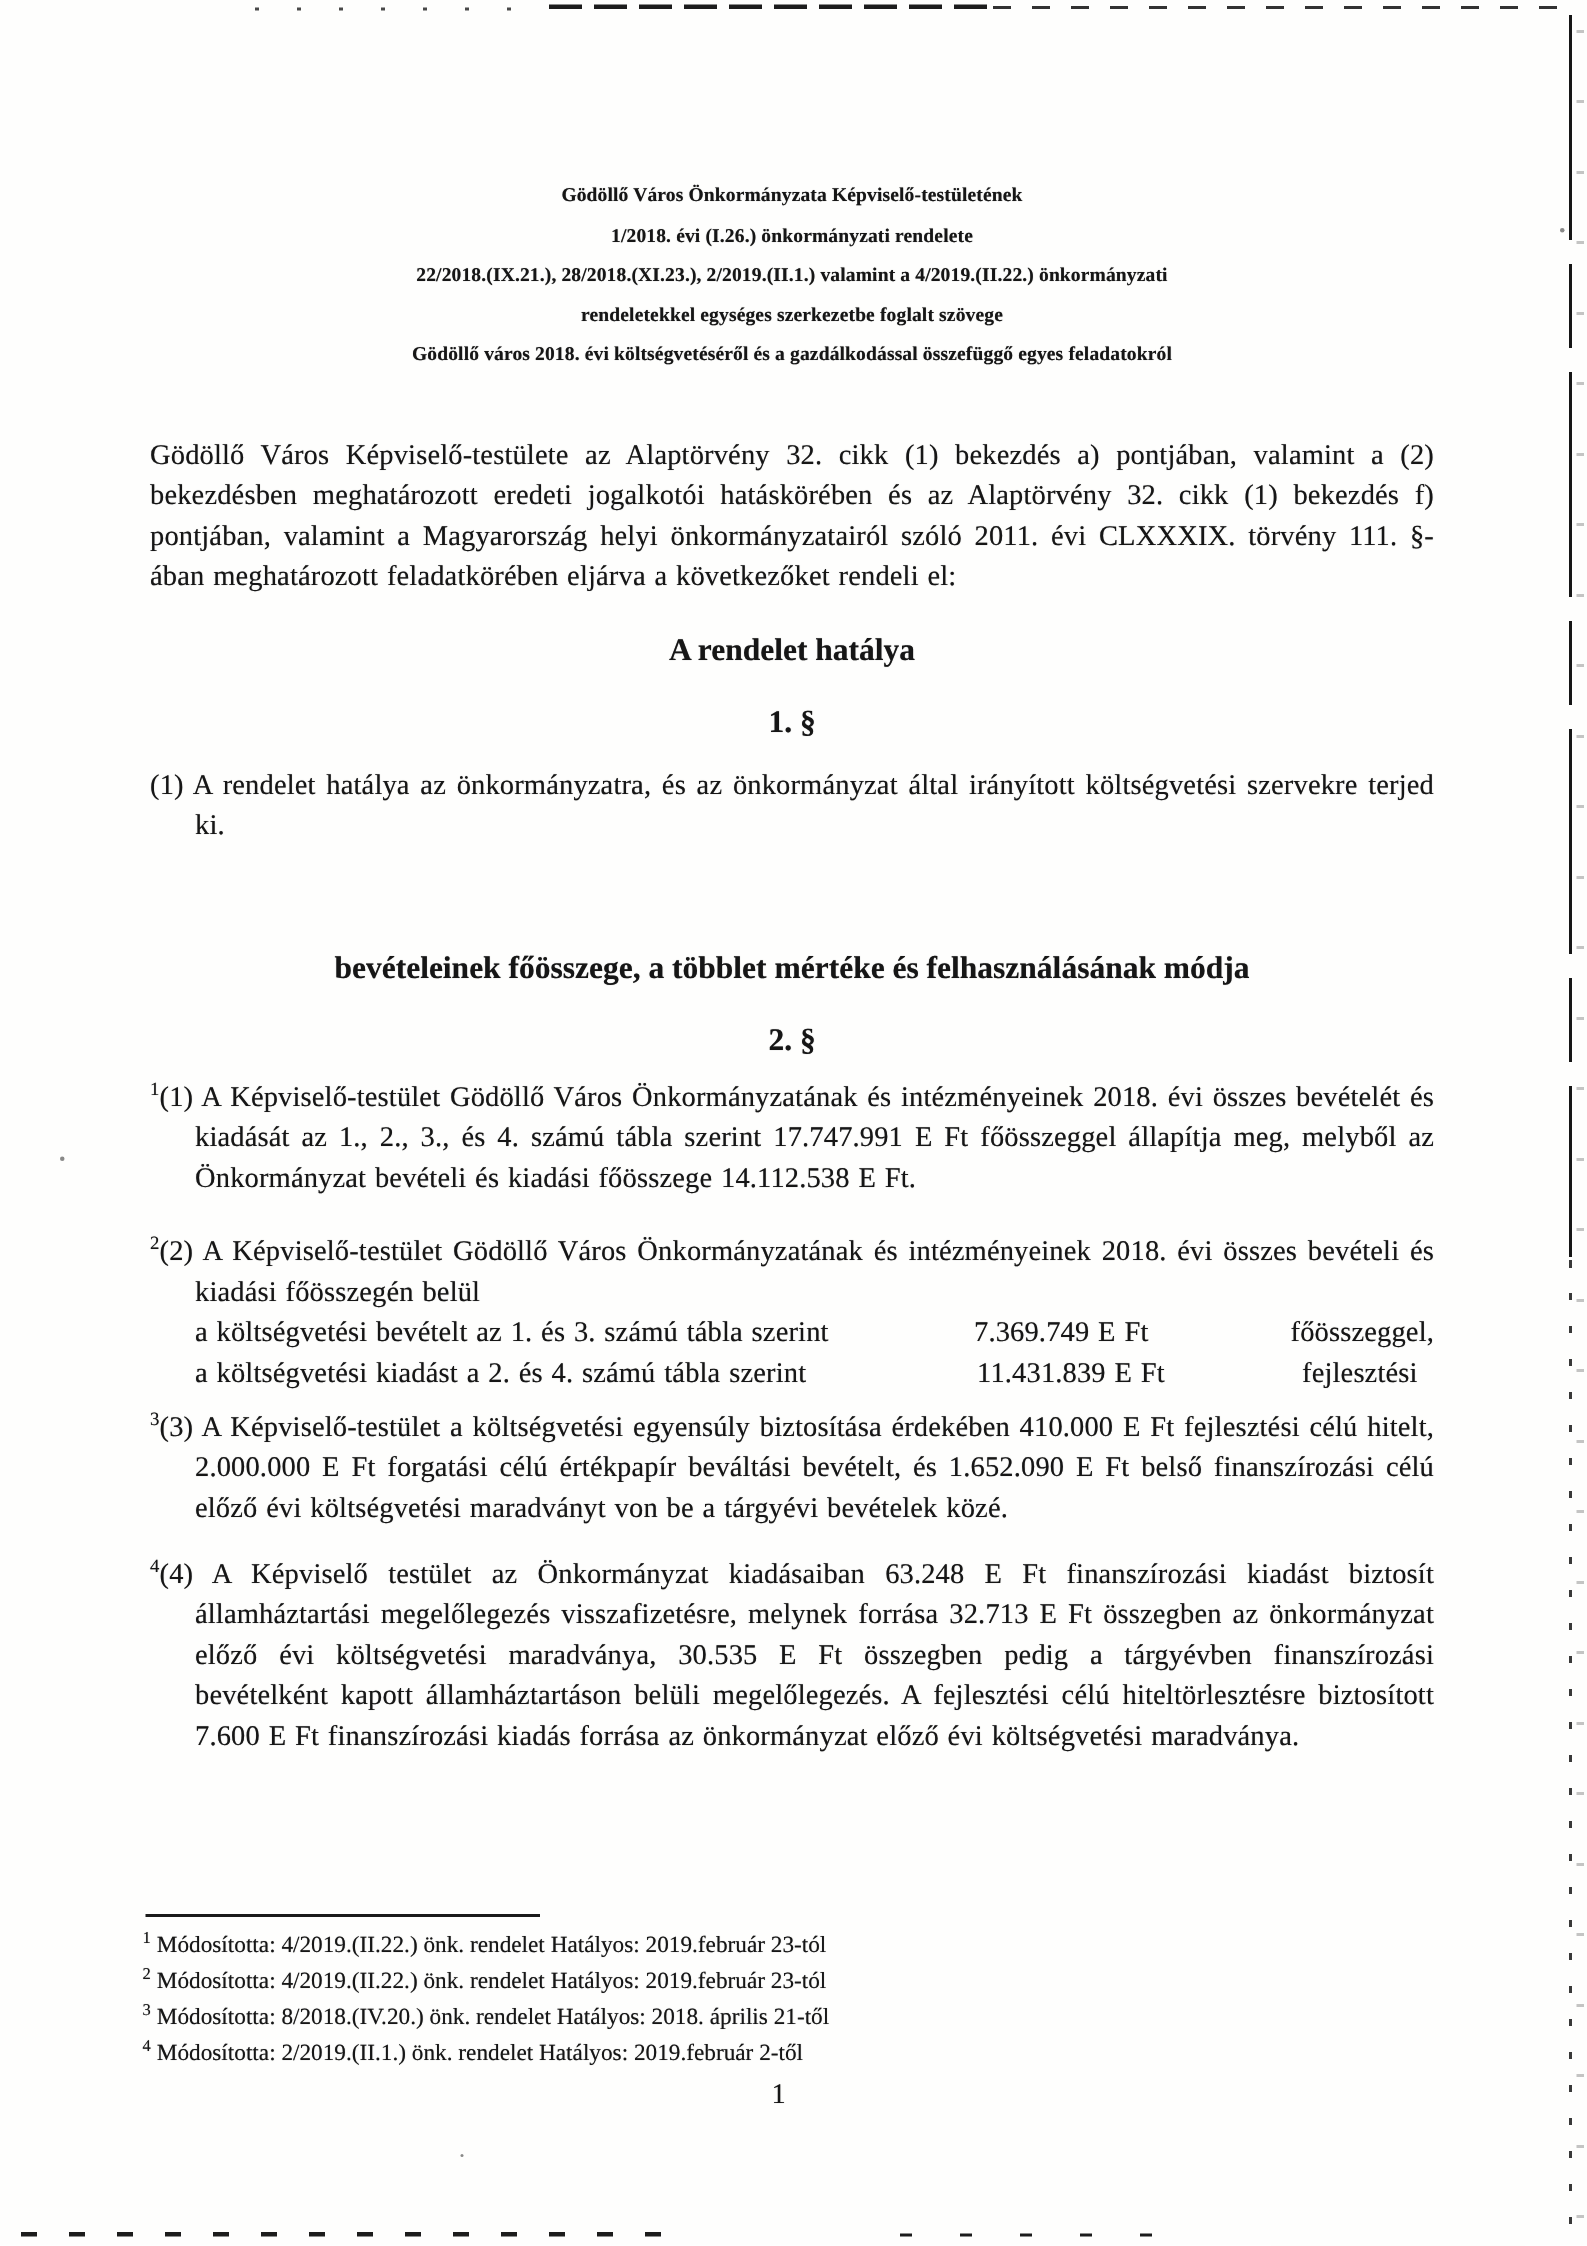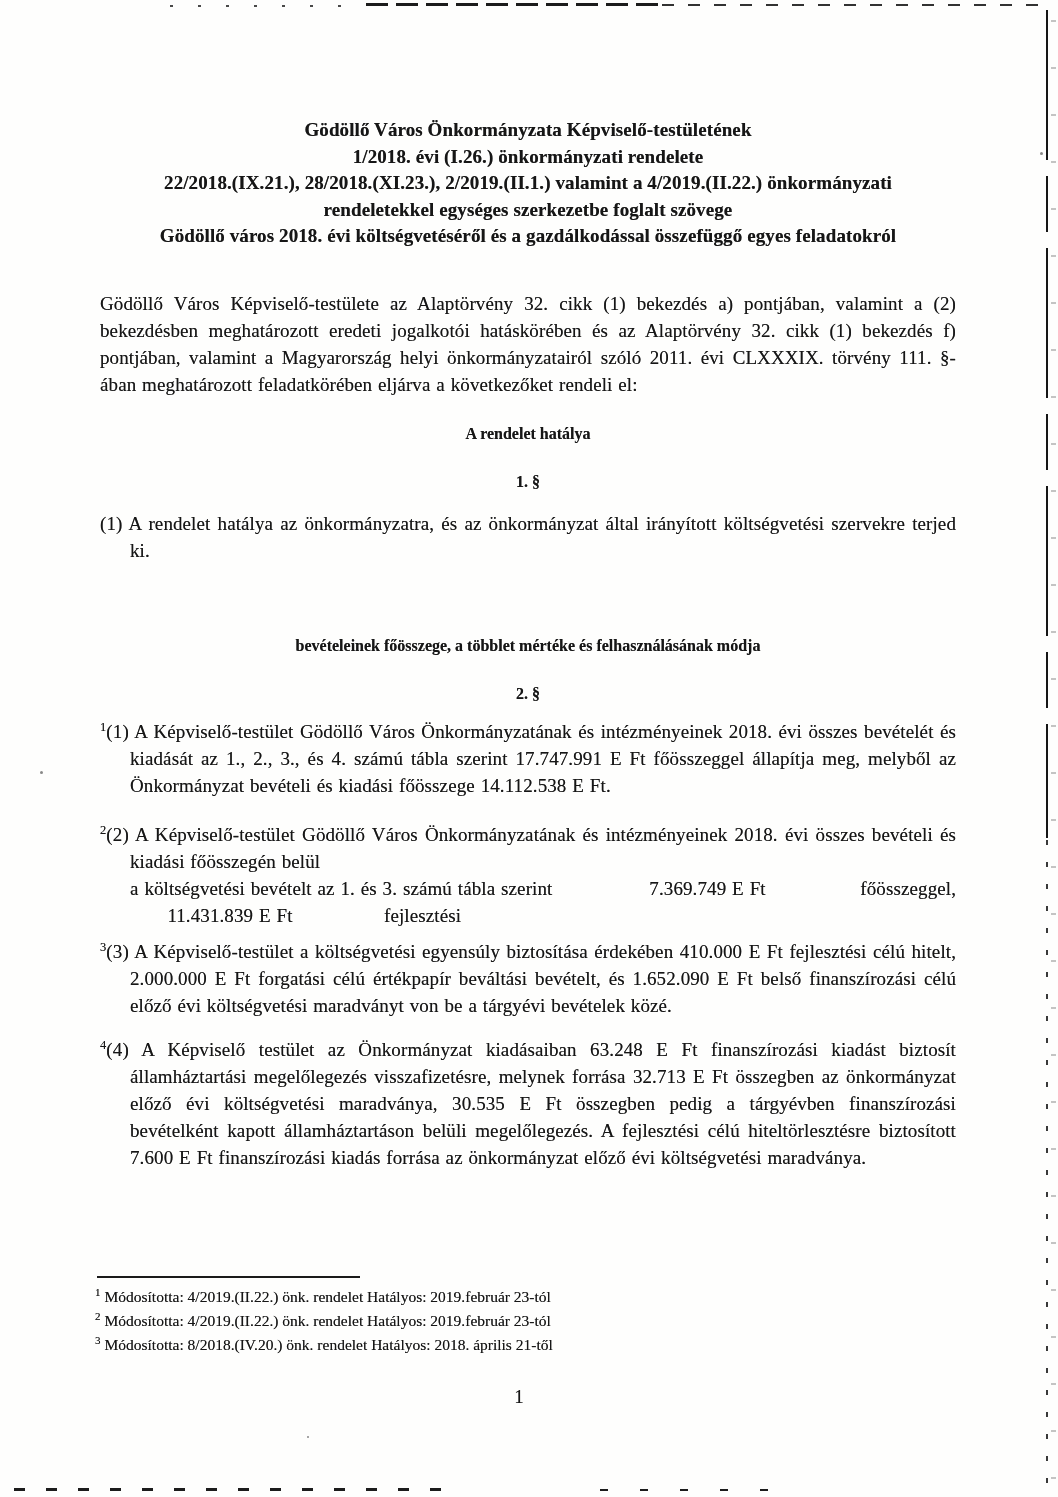--- a/index.html
+++ b/index.html
@@ -12,39 +12,39 @@
     font-family: "Liberation Serif", "DejaVu Serif", serif;
     color: #161616;
     text-shadow: 0 0 0.5px rgba(25,25,25,0.6);
   }
   .content { position: absolute; left: 100px; top: 0; width: 856px; }
 
   .title-block {
     margin-top: 117px;
     text-align: center;
     font-weight: bold;
-    font-size: 19px;
+    font-size: 13px;
     line-height: 26.5px;
     letter-spacing: 0.1px;
   }
   .title-line { white-space: nowrap; }
 
   p, h2 { margin: 0; padding: 0; }
   .body, .preamble {
     font-size: 19px;
     line-height: 27px;
     text-align: justify;
     letter-spacing: 0.1px;
     word-spacing: 1px;
   }
   .preamble { margin-top: 40px; }
 
   .center-h {
     margin-top: 22px;
-    font-size: 16px;
+    font-size: 21px;
     font-weight: bold;
     text-align: center;
     line-height: 27px;
   }
   .sign { margin-top: 21px; }
   .mt-item1 { margin-top: 15px; }
   .mt-sec2 { margin-top: 41px; }
   .mt-p1 { margin-top: 11px; }
   .mt-p2 { margin-top: 22px; }
   .mt-p3 { margin-top: 9px; }
@@ -150,33 +150,35 @@
     <p class="body hang mt-p1"><sup>1</sup><span>(1) A Képviselő-testület Gödöllő Város Önkormányzatának és intézményeinek 2018. évi összes bevételét és kiadását az 1., 2., 3., és 4. számú tábla szerint 17.747.991 E Ft főösszeggel állapítja meg, melyből az Önkormányzat bevételi és kiadási főösszege 14.112.538 E Ft.</span></p>
 
     <div class="body mt-p2">
       <p class="hang"><sup>2</sup><span>(2) A Képviselő-testület Gödöllő Város Önkormányzatának és intézményeinek 2018. évi összes bevételi és kiadási főösszegén belül</span></p>
       <div class="vrow">
         <span class="vlabel">a költségvetési bevételt az 1. és 3. számú tábla szerint</span>
         <span class="vamount">7.369.749 E Ft</span>
         <span class="vsuffix">főösszeggel,</span>
       </div>
       <div class="vrow">
+        <span class="vlabel">a költségvetési kiadást a 2. és 4. számú tábla szerint</span>
         <span class="vamount">11.431.839 E Ft</span>
         <span class="vsuffix">fejlesztési</span>
       </div>
     </div>
 
     <p class="body hang mt-p3"><sup>3</sup><span>(3) A Képviselő-testület a költségvetési egyensúly biztosítása érdekében 410.000 E Ft fejlesztési célú hitelt, 2.000.000 E Ft forgatási célú értékpapír beváltási bevételt, és 1.652.090 E Ft belső finanszírozási célú előző évi költségvetési maradványt von be a tárgyévi bevételek közé.</span></p>
 
     <p class="body hang mt-p4"><sup>4</sup><span>(4) A Képviselő testület az Önkormányzat kiadásaiban 63.248 E Ft finanszírozási kiadást biztosít államháztartási megelőlegezés visszafizetésre, melynek forrása 32.713 E Ft összegben az önkormányzat előző évi költségvetési maradványa, 30.535 E Ft összegben pedig a tárgyévben finanszírozási bevételként kapott államháztartáson belüli megelőlegezés. A fejlesztési célú hiteltörlesztésre biztosított 7.600 E Ft finanszírozási kiadás forrása az önkormányzat előző évi költségvetési maradványa.</span></p>
 
   </div>
 
   <div class="footnotes">
     <div class="fn-sep"></div>
     <div class="fn"><sup>1</sup><span>Módosította: 4/2019.(II.22.) önk. rendelet Hatályos: 2019.február 23-tól</span></div>
     <div class="fn"><sup>2</sup><span>Módosította: 4/2019.(II.22.) önk. rendelet Hatályos: 2019.február 23-tól</span></div>
     <div class="fn"><sup>3</sup><span>Módosította: 8/2018.(IV.20.) önk. rendelet Hatályos: 2018. április 21-től</span></div>
+    <div class="fn"><sup>4</sup><span>Módosította: 2/2019.(II.1.) önk. rendelet Hatályos: 2019.február 2-től</span></div>
   </div>
 
   <div class="pagenum">1</div>
 
 </div>
 
 </body></html>

